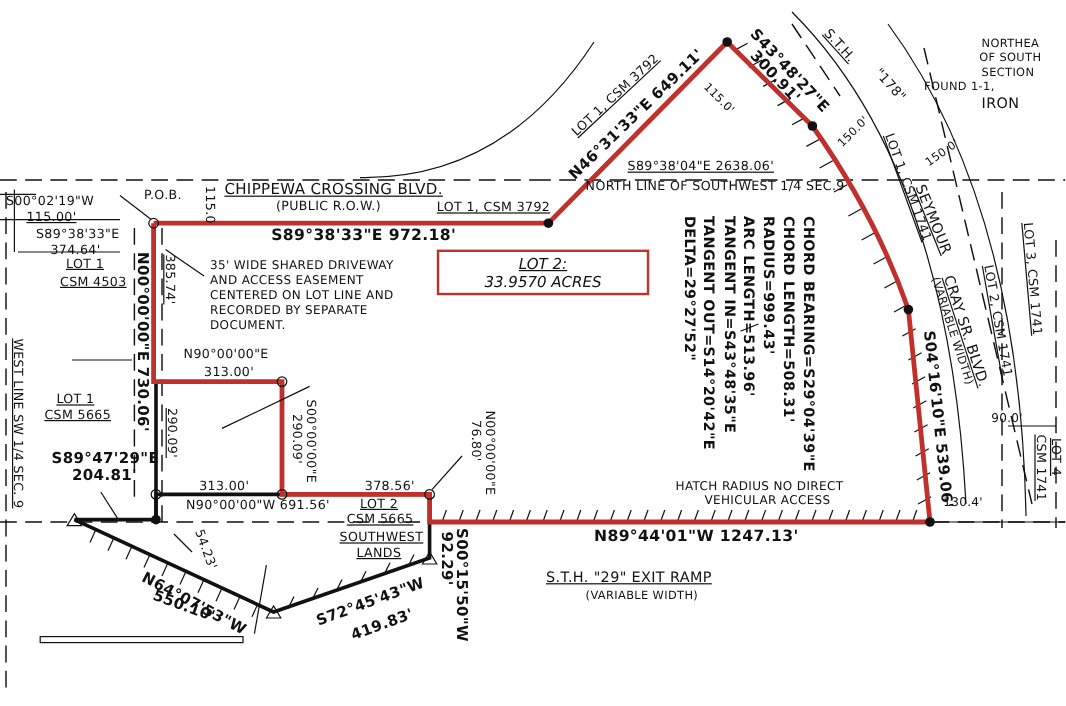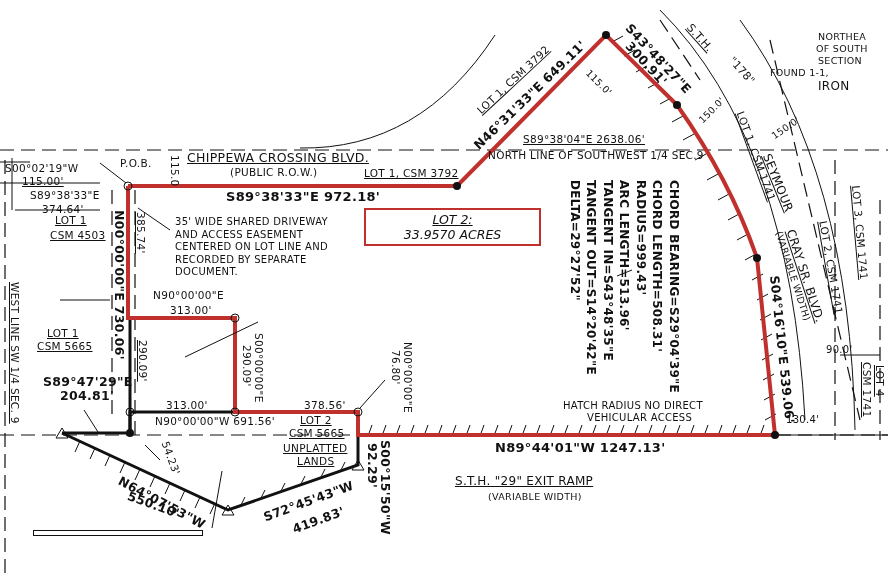--- a/index.html
+++ b/index.html
@@ -181,21 +181,21 @@
   <span class="t u" style="left:364px;top:168px;">LOT 1, CSM 3792</span>
   <span class="t u rot" style="left:475px;top:108px;transform:rotate(-43deg);">LOT 1, CSM 3792</span>
   <span class="t u" style="left:523px;top:134px;">S89°38'04"E 2638.06'</span>
   <span class="t" style="left:488px;top:150px;">NORTH LINE OF SOUTHWEST 1/4 SEC.9</span>
   <span class="t u" style="left:55px;top:215px;">LOT 1</span>
   <span class="t u" style="left:50px;top:230px;">CSM 4503</span>
   <span class="t u" style="left:47px;top:328px;">LOT 1</span>
   <span class="t u" style="left:37px;top:341px;">CSM 5665</span>
   <span class="t u" style="left:300px;top:415px;">LOT 2</span>
   <span class="t u" style="left:289px;top:428px;">CSM 5665</span>
-  <span class="t u" style="left:283px;top:443px;">UNPLATTED</span>
+  <span class="t u" style="left:283px;top:443px;">SOUTHWEST</span>
   <span class="t u" style="left:297px;top:456px;">LANDS</span>
   <span class="t u rot" style="left:20px;top:282px;transform:rotate(90deg);">WEST LINE SW 1/4 SEC. 9</span>
   <span class="t u rot" style="left:745px;top:110px;transform:rotate(70deg);">LOT 1, CSM 1741</span>
   <span class="t u rot" style="left:828px;top:220px;transform:rotate(80deg);">LOT 2, CSM 1741</span>
   <span class="t u rot" style="left:861px;top:185px;transform:rotate(85deg);">LOT 3, CSM 1741</span>
   <span class="t u rot" style="left:885px;top:365px;transform:rotate(90deg);">LOT 4</span>
   <span class="t u rot" style="left:872px;top:362px;transform:rotate(90deg);">CSM 1741</span>
   <span class="t" style="left:818px;top:32px;font-size:9.5px;">NORTHEA</span>
   <span class="t" style="left:816px;top:44px;font-size:9.5px;">OF SOUTH</span>
   <span class="t" style="left:818px;top:56px;font-size:9.5px;">SECTION</span>

